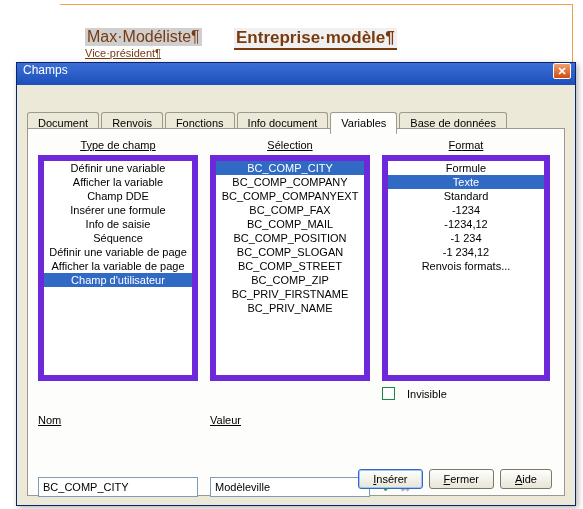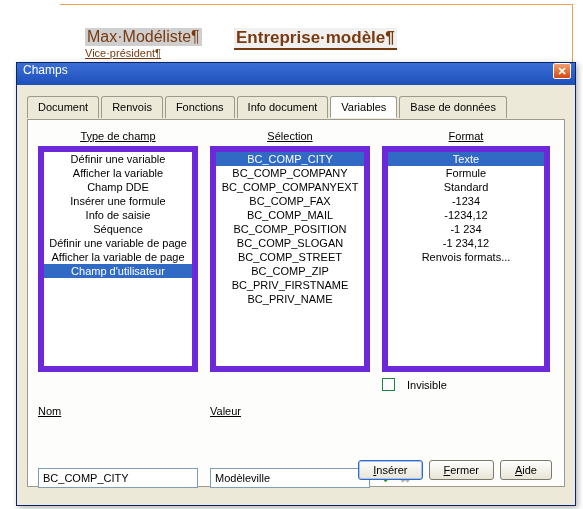--- a/index.html
+++ b/index.html
@@ -74,23 +74,23 @@
     border-radius: 2px;
     color: #fff;
     display: flex; align-items: center; justify-content: center;
     font-weight: bold;
     font-size: 11px;
     cursor: pointer;
   }
 
   .tabstrip {
     display: flex;
-    margin: 10px 10px 2px 10px;
+    margin: 10px 10px 11px 10px;
     position: relative;
-    top: 1px;
+    top: 17px;
   }
   .tab {
     padding: 4px 10px;
     border: 1px solid #9c9a8c;
     border-bottom: none;
     background: #ece9d8;
     margin-right: 2px;
     border-radius: 3px 3px 0 0;
     cursor: pointer;
     color: #000;
@@ -254,22 +254,22 @@
             <div class="item">BC_COMP_SLOGAN</div>
             <div class="item">BC_COMP_STREET</div>
             <div class="item">BC_COMP_ZIP</div>
             <div class="item">BC_PRIV_FIRSTNAME</div>
             <div class="item">BC_PRIV_NAME</div>
           </div>
       </div>
       <div class="col c3">
         <div class="section-label"><span id="fl-pre">F</span><span class="u">o</span><span id="fl-rest">rmat</span></div>
         <div class="listbox" id="list-fmt">
+            <div class="item">Formule</div>
             <div class="item selected">Texte</div>
-            <div class="item">Formule</div>
             <div class="item">Standard</div>
             <div class="item">-1234</div>
             <div class="item">-1234,12</div>
             <div class="item">-1 234</div>
             <div class="item">-1 234,12</div>
             <div class="item">Renvois formats...</div>
           </div>
         <div class="chk-row">
           <div class="chk"></div>
           <span><span class="u">I</span><span id="inv-rest">nvisible</span></span>

